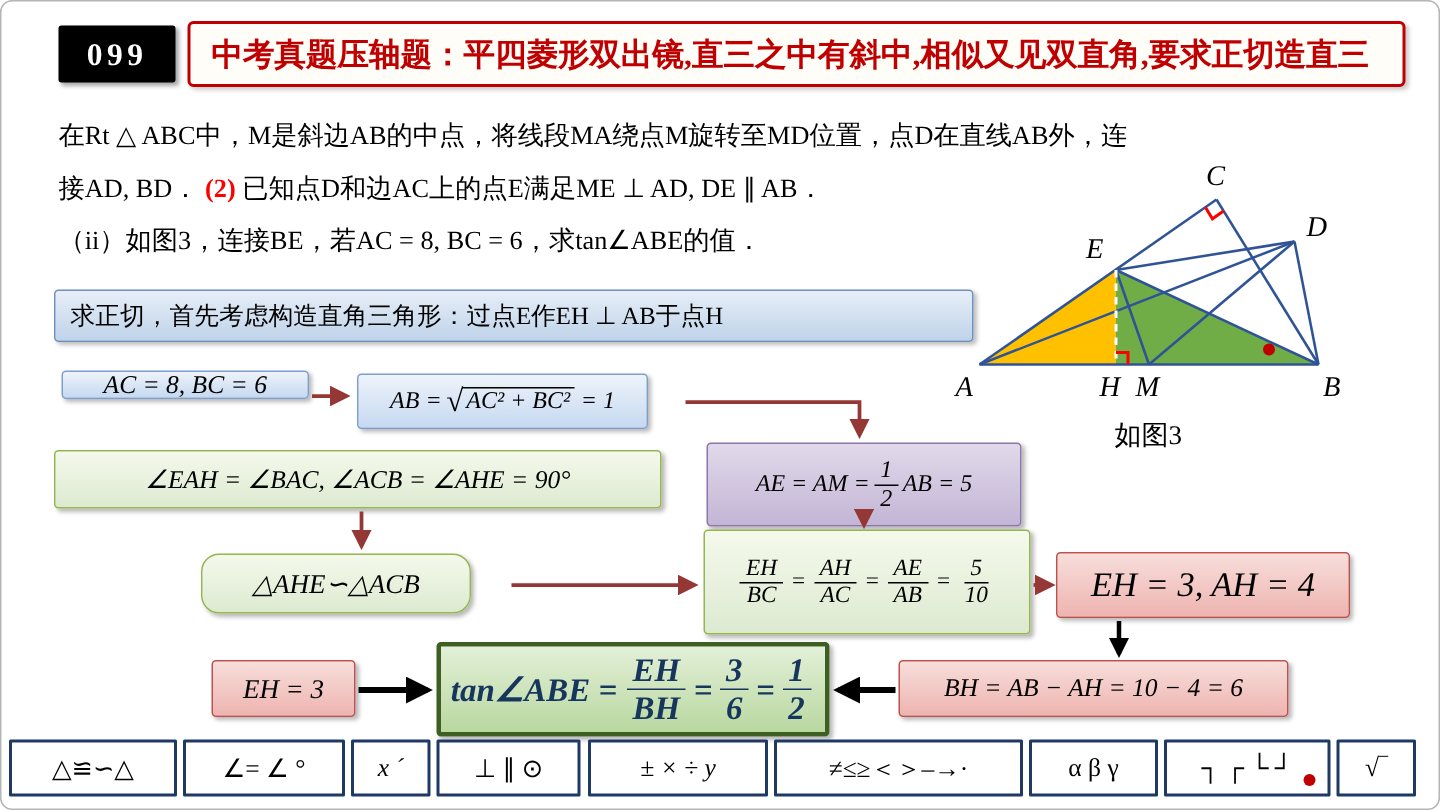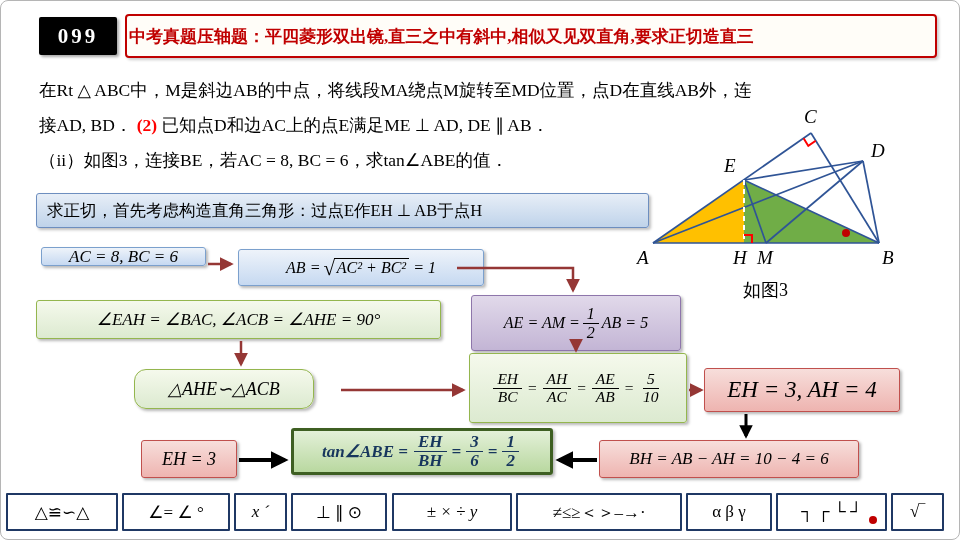--- a/index.html
+++ b/index.html
@@ -6,22 +6,22 @@
   html,body { background:#fff; width:960px; height:540px; font-family:"Liberation Serif", serif; }
   #slide { position:relative; width:960px; height:540px; background:#fff;
            border:1px solid #b5b5b5; border-radius:8px; overflow:hidden; }
 
   .numbox { position:absolute; left:38px; top:16px; width:78px; height:38px;
             background:#000; color:#fff; display:flex; align-items:center; justify-content:center;
             font-size:21px; font-weight:bold; letter-spacing:3px; border-radius:2px;
             box-shadow:2px 2px 3px rgba(0,0,0,.35); }
   .titlebox { position:absolute; left:124px; top:13px; width:812px; height:44px;
               border:2.5px solid #c00000; border-radius:4px; background:#fffdf8;
-              display:flex; align-items:center; padding:0 2px;
-              color:#c00000; font-weight:bold; font-size:17px;
+              display:flex; align-items:center; padding:0 14px;
+              color:#c00000; font-weight:bold; font-size:21px;
               box-shadow:2px 2px 3px rgba(0,0,0,.2); }
 
   .ptext { position:absolute; left:38px; top:72px; width:600px; color:#000; }
   .pline { height:35px; line-height:35px; font-size:17.5px; white-space:nowrap; }
   .pline .red { color:#ff0000; font-weight:bold; }
 
   .methodbox { position:absolute; left:35px; top:192px; width:613px; height:35px;
                background:linear-gradient(#e7eef7,#bfd3ea); border:1.6px solid #6d8ebf;
                border-radius:3px; display:flex; align-items:center; padding:0 10px;
                font-size:16.5px; box-shadow:2px 2px 3px rgba(0,0,0,.25); }
@@ -30,28 +30,28 @@
          border-radius:3px; font-style:italic; white-space:nowrap;
          box-shadow:2px 2px 3px rgba(0,0,0,.28); }
   .blue   { background:linear-gradient(#eef3fa,#c6d9f1); border:1.6px solid #7ba0cd; }
   .green  { background:linear-gradient(#f5f9ec,#dcead0); border:1.6px solid #94b64e; }
   .purple { background:linear-gradient(#e1d9ea,#c3b5d5); border:1.6px solid #8e76ab; }
   .pink   { background:linear-gradient(#f7dedb,#eeb4b0); border:1.6px solid #c0504d; }
   .tanbox { background:linear-gradient(#e3f0d8,#b9d8a0); border:3px solid #3e5f22;
             color:#17365d; font-weight:bold; }
 
   #b1 { left:40px;  top:246px; width:165px; height:19px; font-size:17px; }
-  #b2 { left:237px; top:248px; width:246px; height:37px; font-size:16px; }
+  #b2 { left:237px; top:248px; width:194px; height:37px; font-size:16px; }
   #b3 { left:35px;  top:299px; width:405px; height:39px; font-size:17px; }
   #b4 { left:470px; top:294px; width:210px; height:56px; font-size:16px; }
   #b5 { left:133px; top:368px; width:180px; height:40px; font-size:18px;border-radius:12px; }
   #b6 { left:468px; top:352px; width:218px; height:70px; font-size:15.5px; }
   #b7 { left:703px; top:367px; width:196px; height:44px; font-size:23px; }
   #b8 { left:140px; top:439px; width:96px;  height:38px; font-size:18px; }
-  #b9 { left:290px; top:427px; width:262px; height:47px; font-size:17px; }
+  #b9 { left:290px; top:427px; width:262px; height:63px; font-size:22px; }
   #b10{ left:598px; top:439px; width:260px; height:38px; font-size:17px; }
 
   .frac { display:inline-flex; flex-direction:column; align-items:center;
           line-height:1.08; margin:0 3px; vertical-align:middle; }
   .frac .num { border-bottom:1.5px solid currentColor; padding:0 4px; }
   .frac .den { padding:0 4px; }
   .eq { margin:0 2px; }
   .sqrt-sym { font-size:1.3em; font-style:normal; margin:0 -1px 0 3px; }
   .radicand { border-top:1.6px solid #000; padding:0 3px; }
 

